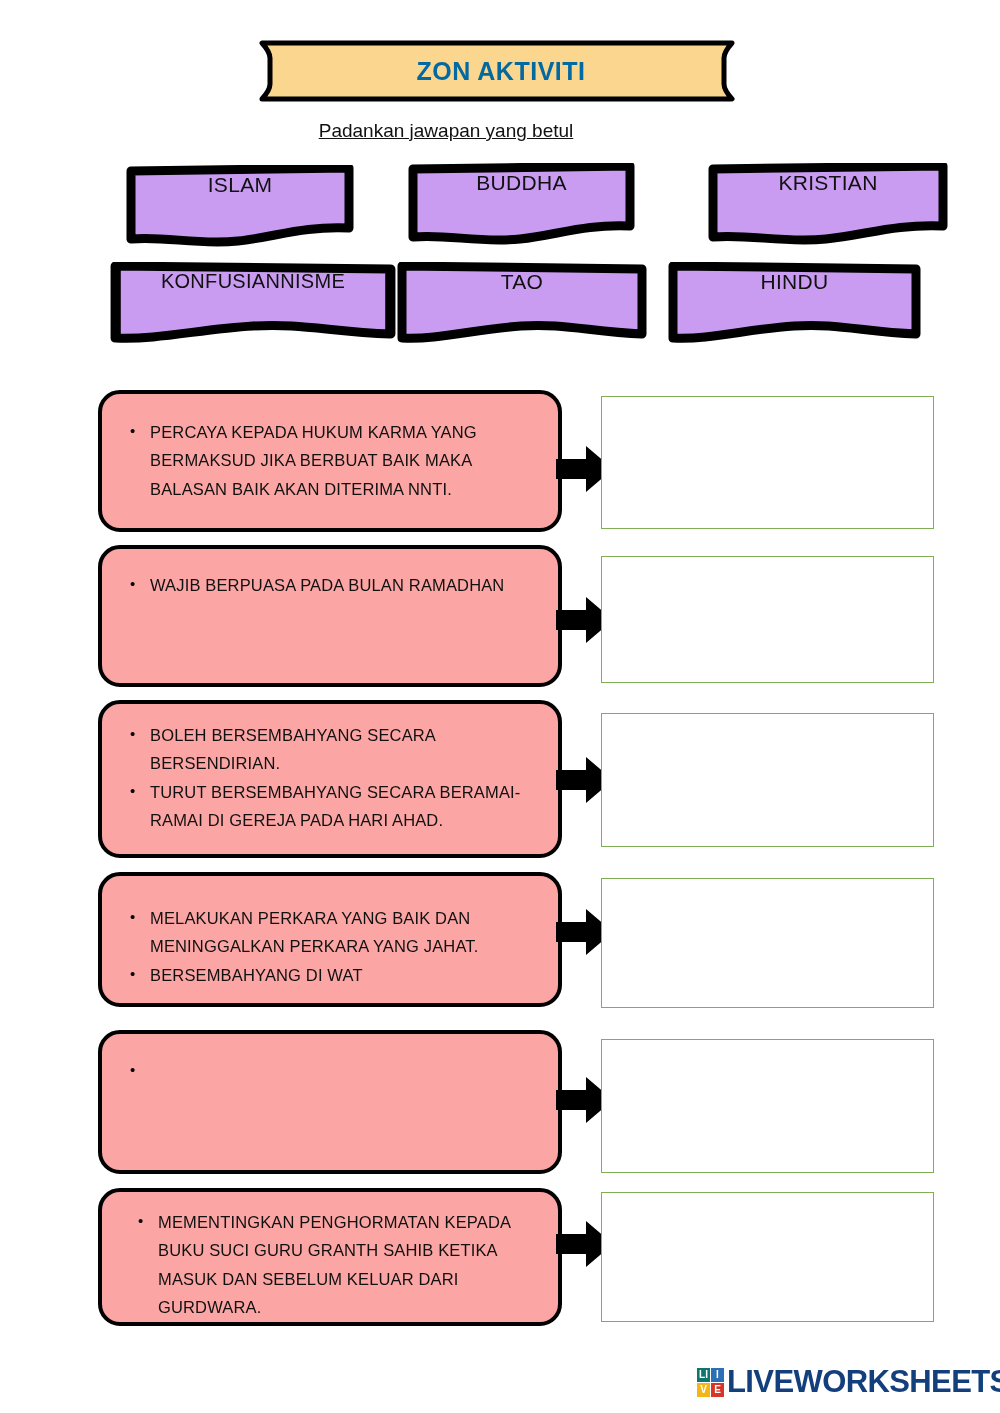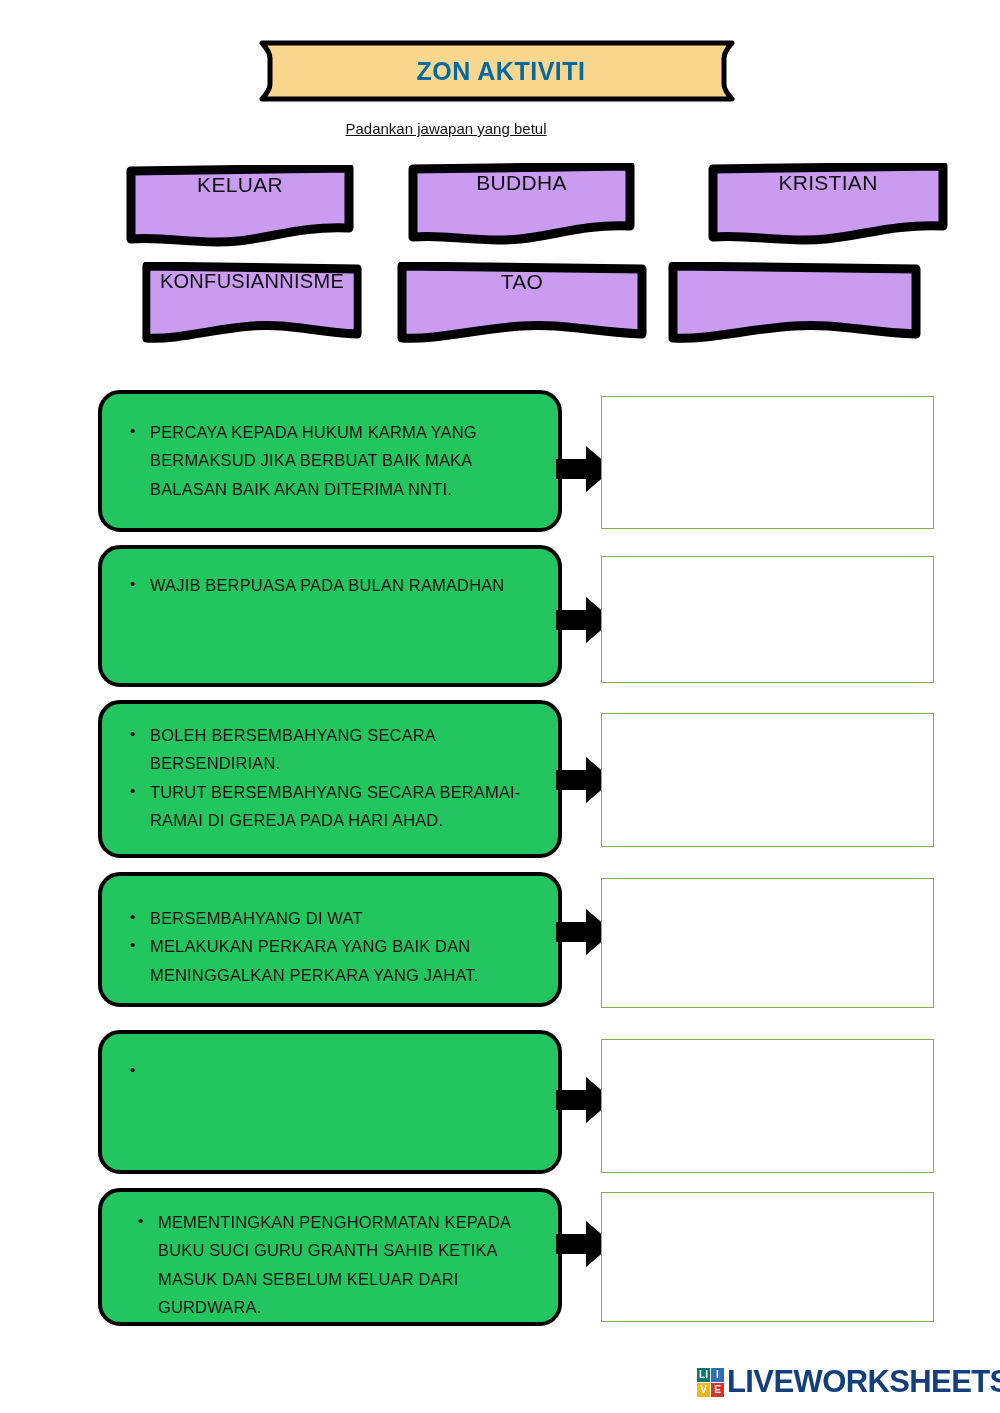--- a/index.html
+++ b/index.html
@@ -43,21 +43,21 @@
     color: #0369a1;
   }
 
   
   #instruction {
     position: absolute;
     left: 0;
     top: 120px;
     width: 892px;
     text-align: center;
-    font-size: 15px;
+    font-size: 19px;
     color: #111;
   }
   #instruction span {
     text-decoration: underline;
   }
 
   
   .cat-wrap {
     position: absolute;
   }
@@ -74,38 +74,38 @@
     width: 100%;
     text-align: center;
     font-size: 21px;
     color: #111;
     letter-spacing: 0.3px;
   }
 
   #cat-islam   { left: 126px; top: 165px; width: 228px; height: 82px; }
   #cat-buddha  { left: 408px; top: 163px; width: 227px; height: 82px; }
   #cat-kristian{ left: 680px; top: 163px; width: 240px; height: 82px; margin-left: 28px; }
-  #cat-konfusi { left: 110px; top: 262px; width: 220px; height: 82px; margin-left: 32px; }
+  #cat-konfusi { left: 110px; top: 262px; width: 286px; height: 82px; }
   #cat-tao     { left: 397px; top: 262px; width: 250px; height: 82px; }
   #cat-hindu   { left: 668px; top: 262px; width: 253px; height: 82px; }
 
   #cat-konfusi .cat-label { font-size: 20px; }
 
   
   .row {
     position: absolute;
     left: 0;
     width: 1000px;
   }
   .stmt-box {
     position: absolute;
     left: 98px;
     border: 4px solid #000;
     border-radius: 22px;
-    background: #22c55e;
+    background: #fca5a5;
     box-sizing: border-box;
   }
   .stmt-list {
     margin: 0;
     padding: 0;
     list-style: none;
   }
   .stmt-list li {
     position: relative;
     padding-left: 48px;
@@ -221,21 +221,21 @@
 </div>
 
 <div id="instruction">
   <span>Padankan jawapan yang betul</span>
 </div>
 
 <div class="cat-wrap" id="cat-islam">
   <svg viewBox="0 0 228 82" preserveAspectRatio="none">
     <path d="M 5,6 L 223,3 L 223,63 C 175,61 150,72 112,76 C 70,80 40,71 5,74 Z" fill="#c99cf2" stroke="#000000" stroke-width="9" stroke-linejoin="round"></path>
   </svg>
-  <div class="cat-label">KELUAR</div>
+  <div class="cat-label">ISLAM</div>
 </div>
 
 <div class="cat-wrap" id="cat-buddha">
   <svg viewBox="0 0 227 82" preserveAspectRatio="none">
     <path d="M 5,6 L 222,3 L 222,63 C 175,61 150,72 112,76 C 70,80 40,71 5,74 Z" fill="#c99cf2" stroke="#000000" stroke-width="9" stroke-linejoin="round"></path>
   </svg>
   <div class="cat-label">BUDDHA</div>
 </div>
 
 <div class="cat-wrap" id="cat-kristian">
@@ -256,20 +256,21 @@
   <svg viewBox="0 0 250 82" preserveAspectRatio="none">
     <path d="M 5,4 L 245,7 L 245,72 C 195,70 166,61 124,64 C 78,67 41,78 5,76 Z" fill="#c99cf2" stroke="#000000" stroke-width="9" stroke-linejoin="round"></path>
   </svg>
   <div class="cat-label">TAO</div>
 </div>
 
 <div class="cat-wrap" id="cat-hindu">
   <svg viewBox="0 0 253 82" preserveAspectRatio="none">
     <path d="M 5,4 L 248,7 L 248,72 C 197,70 168,61 126,64 C 79,67 42,78 5,76 Z" fill="#c99cf2" stroke="#000000" stroke-width="9" stroke-linejoin="round"></path>
   </svg>
+  <div class="cat-label">HINDU</div>
 </div>
 
 <div class="row" id="row-1">
   <div class="stmt-box">
     <ul class="stmt-list">
       <li>PERCAYA KEPADA HUKUM KARMA YANG BERMAKSUD JIKA BERBUAT BAIK MAKA BALASAN BAIK AKAN DITERIMA NNTI.</li>
     </ul>
   </div>
   <div class="arrow">
     <svg viewBox="0 0 58 50" preserveAspectRatio="none">
@@ -304,22 +305,22 @@
     <svg viewBox="0 0 58 50" preserveAspectRatio="none">
       <path d="M 0,15 L 30,15 L 30,2 L 57,25 L 30,48 L 30,35 L 0,35 Z" fill="#000000"></path>
     </svg>
   </div>
   <div class="answer-box"></div>
 </div>
 
 <div class="row" id="row-4">
   <div class="stmt-box">
     <ul class="stmt-list">
+      <li>MELAKUKAN PERKARA YANG BAIK DAN MENINGGALKAN PERKARA YANG JAHAT.</li>
       <li>BERSEMBAHYANG DI WAT</li>
-      <li>MELAKUKAN PERKARA YANG BAIK DAN MENINGGALKAN PERKARA YANG JAHAT.</li>
     </ul>
   </div>
   <div class="arrow">
     <svg viewBox="0 0 58 50" preserveAspectRatio="none">
       <path d="M 0,15 L 30,15 L 30,2 L 57,25 L 30,48 L 30,35 L 0,35 Z" fill="#000000"></path>
     </svg>
   </div>
   <div class="answer-box"></div>
 </div>
 

